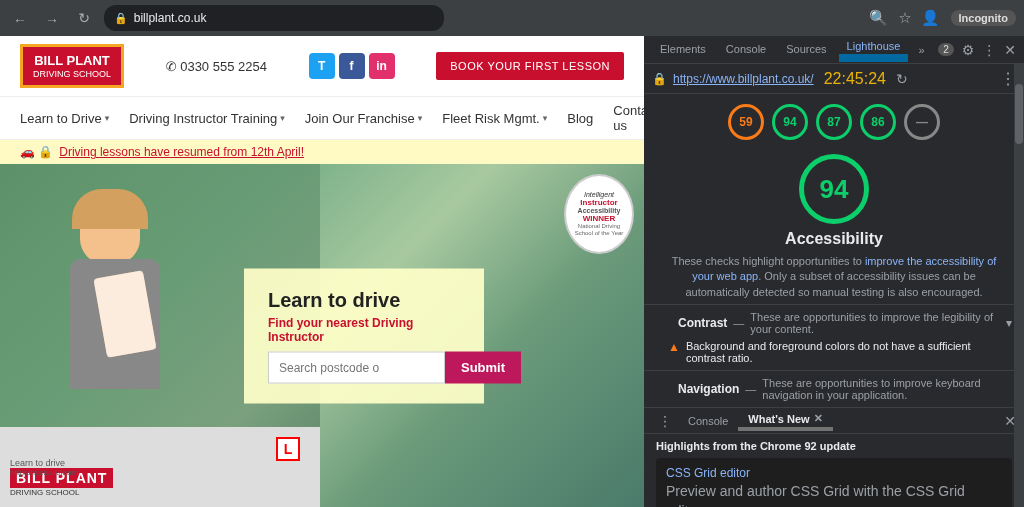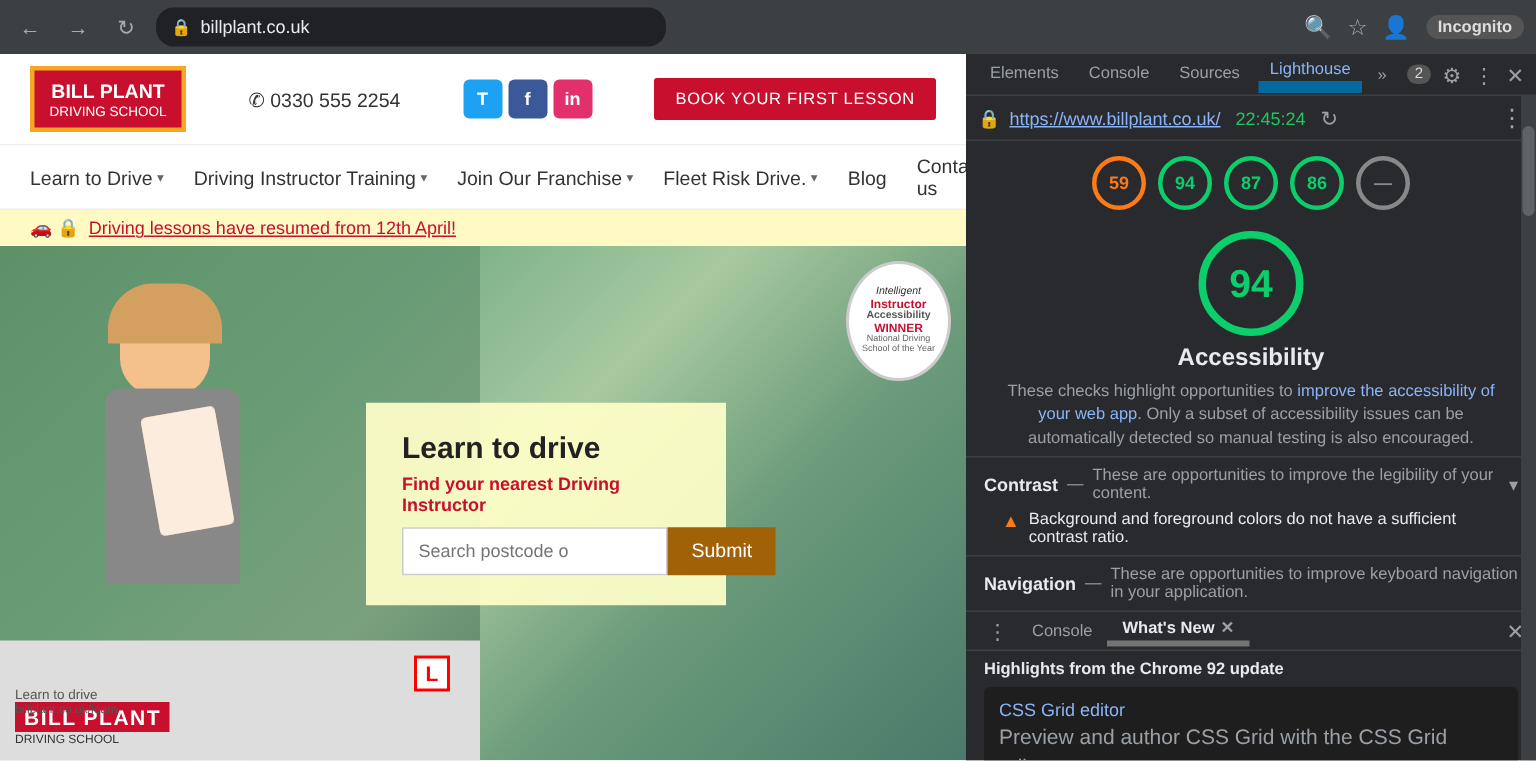--- a/index.html
+++ b/index.html
@@ -146,23 +146,23 @@
     }
     .hero-title { font-size: 20px; font-weight: bold; color: #222; margin-bottom: 4px; }
     .hero-subtitle { font-size: 13px; color: #333; margin-bottom: 10px; }
     .hero-find { font-size: 12px; color: #c8102e; font-weight: bold; margin-bottom: 8px; }
     .hero-search { display: flex; gap: 0; }
     .search-input {
       flex: 1; padding: 8px 10px; font-size: 12px;
       border: 1px solid #ccc; outline: none;
     }
     .search-btn {
-      background: #a16207; color: white;
+      background: #be185d; color: white;
       border: none; padding: 8px 16px;
-      font-size: 13px; font-weight: normal; cursor: pointer;
+      font-size: 13px; font-weight: bold; cursor: pointer;
     }
     .award-badge {
       position: absolute;
       top: 10px; right: 10px;
       width: 70px; height: 80px;
       background: white;
       border-radius: 50%;
       display: flex; flex-direction: column; align-items: center; justify-content: center;
       font-size: 7px; text-align: center; padding: 6px;
       z-index: 3; border: 2px solid #ccc;
@@ -258,21 +258,21 @@
     
     .audit-section {
       padding: 6px 12px;
       flex-shrink: 0;
       border-top: 1px solid #3c4043;
     }
     .audit-header {
       display: flex; align-items: center; gap: 6px;
       cursor: pointer;
     }
-    .audit-label { color: #e8eaed; font-size: 12px; font-weight: bold; }
+    .audit-label { color: #e8eaed; font-size: 12px; font-weight: bold; margin-left: 22px; }
     .audit-desc { color: #9aa0a6; font-size: 11px; }
     .audit-expand { margin-left: auto; color: #9aa0a6; font-size: 12px; }
     .audit-item {
       display: flex; align-items: flex-start; gap: 6px;
       padding: 5px 0 0 12px;
     }
     .audit-warn { color: #fa7b17; font-size: 12px; }
     .audit-item-text { color: #e8eaed; font-size: 11px; }
 
     
@@ -371,21 +371,21 @@
       </div>
       <div class="nav-item">
         <span>Driving Instructor Training</span>
         <span class="nav-arrow">▾</span>
       </div>
       <div class="nav-item">
         <span>Join Our Franchise</span>
         <span class="nav-arrow">▾</span>
       </div>
       <div class="nav-item">
-        <span>Fleet Risk Drive.</span>
+        <span>Fleet Risk Mgmt.</span>
         <span class="nav-arrow">▾</span>
       </div>
       <div class="nav-item">
         <span>Blog</span>
       </div>
       <div class="nav-contact">Contact us</div>
     </div>
 
     <div class="announcement-bar">
       <span>🚗 🔒</span>
@@ -455,21 +455,21 @@
         <span style="background:#555;color:#ddd;font-size:10px;padding:1px 5px;border-radius:8px;">2</span>
         <span class="dt-icon">⚙</span>
         <span class="dt-icon">⋮</span>
         <span class="dt-icon">✕</span>
       </div>
     </div>
 
     <div class="dt-url-bar">
       <span class="dt-url-icon">🔒</span>
       <span class="dt-url-text">https://www.billplant.co.uk/</span>
-      <span style="color:#22c55e;font-size:12px;margin-left:4px;">22:45:24</span>
+      <span style="color:#eab308;font-size:16px;margin-left:4px;">22:45:24</span>
       <span style="color:#9aa0a6;font-size:14px;margin-left:4px;cursor:pointer;">↻</span>
       <span class="dt-url-right">⋮</span>
     </div>
 
     <div class="lighthouse-scores">
       <div class="score-circle score-orange">
         <span>59</span>
       </div>
       <div class="score-circle score-green">
         <span>94</span>

